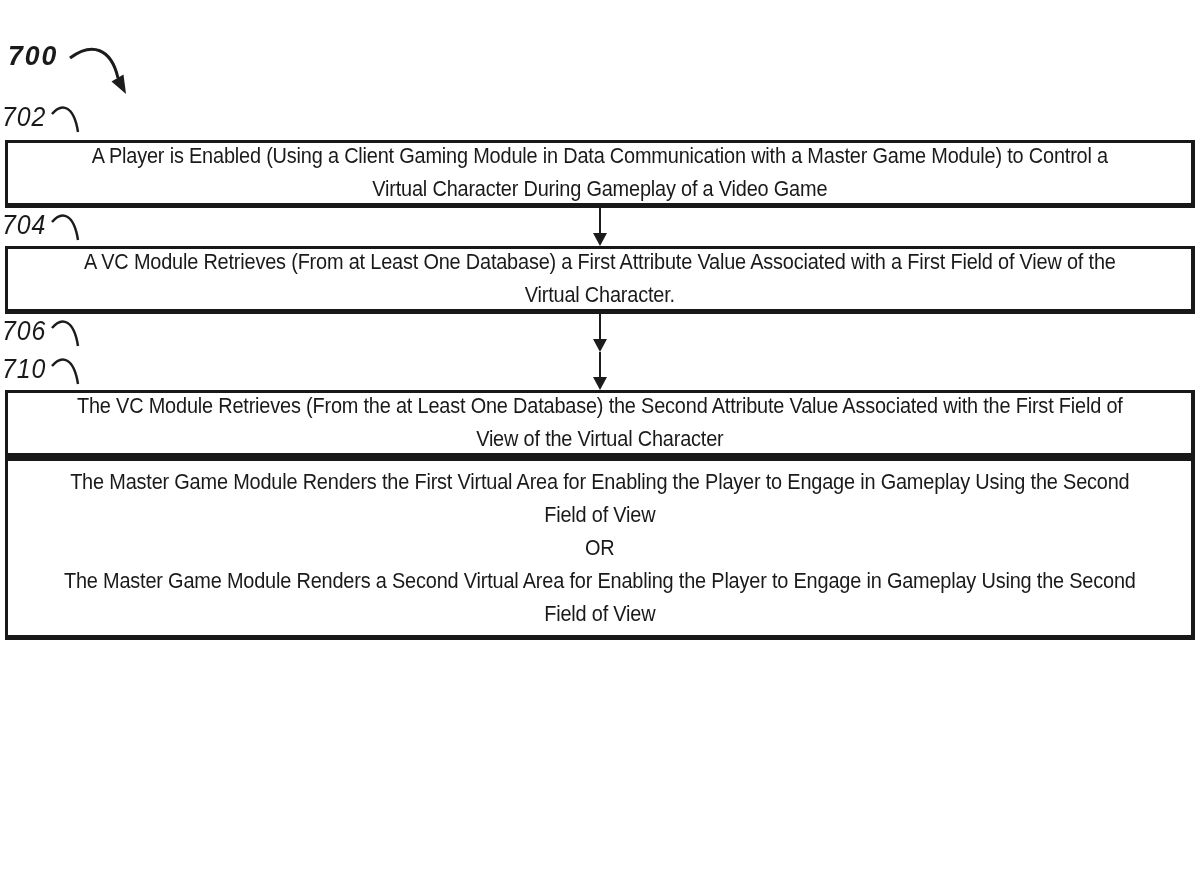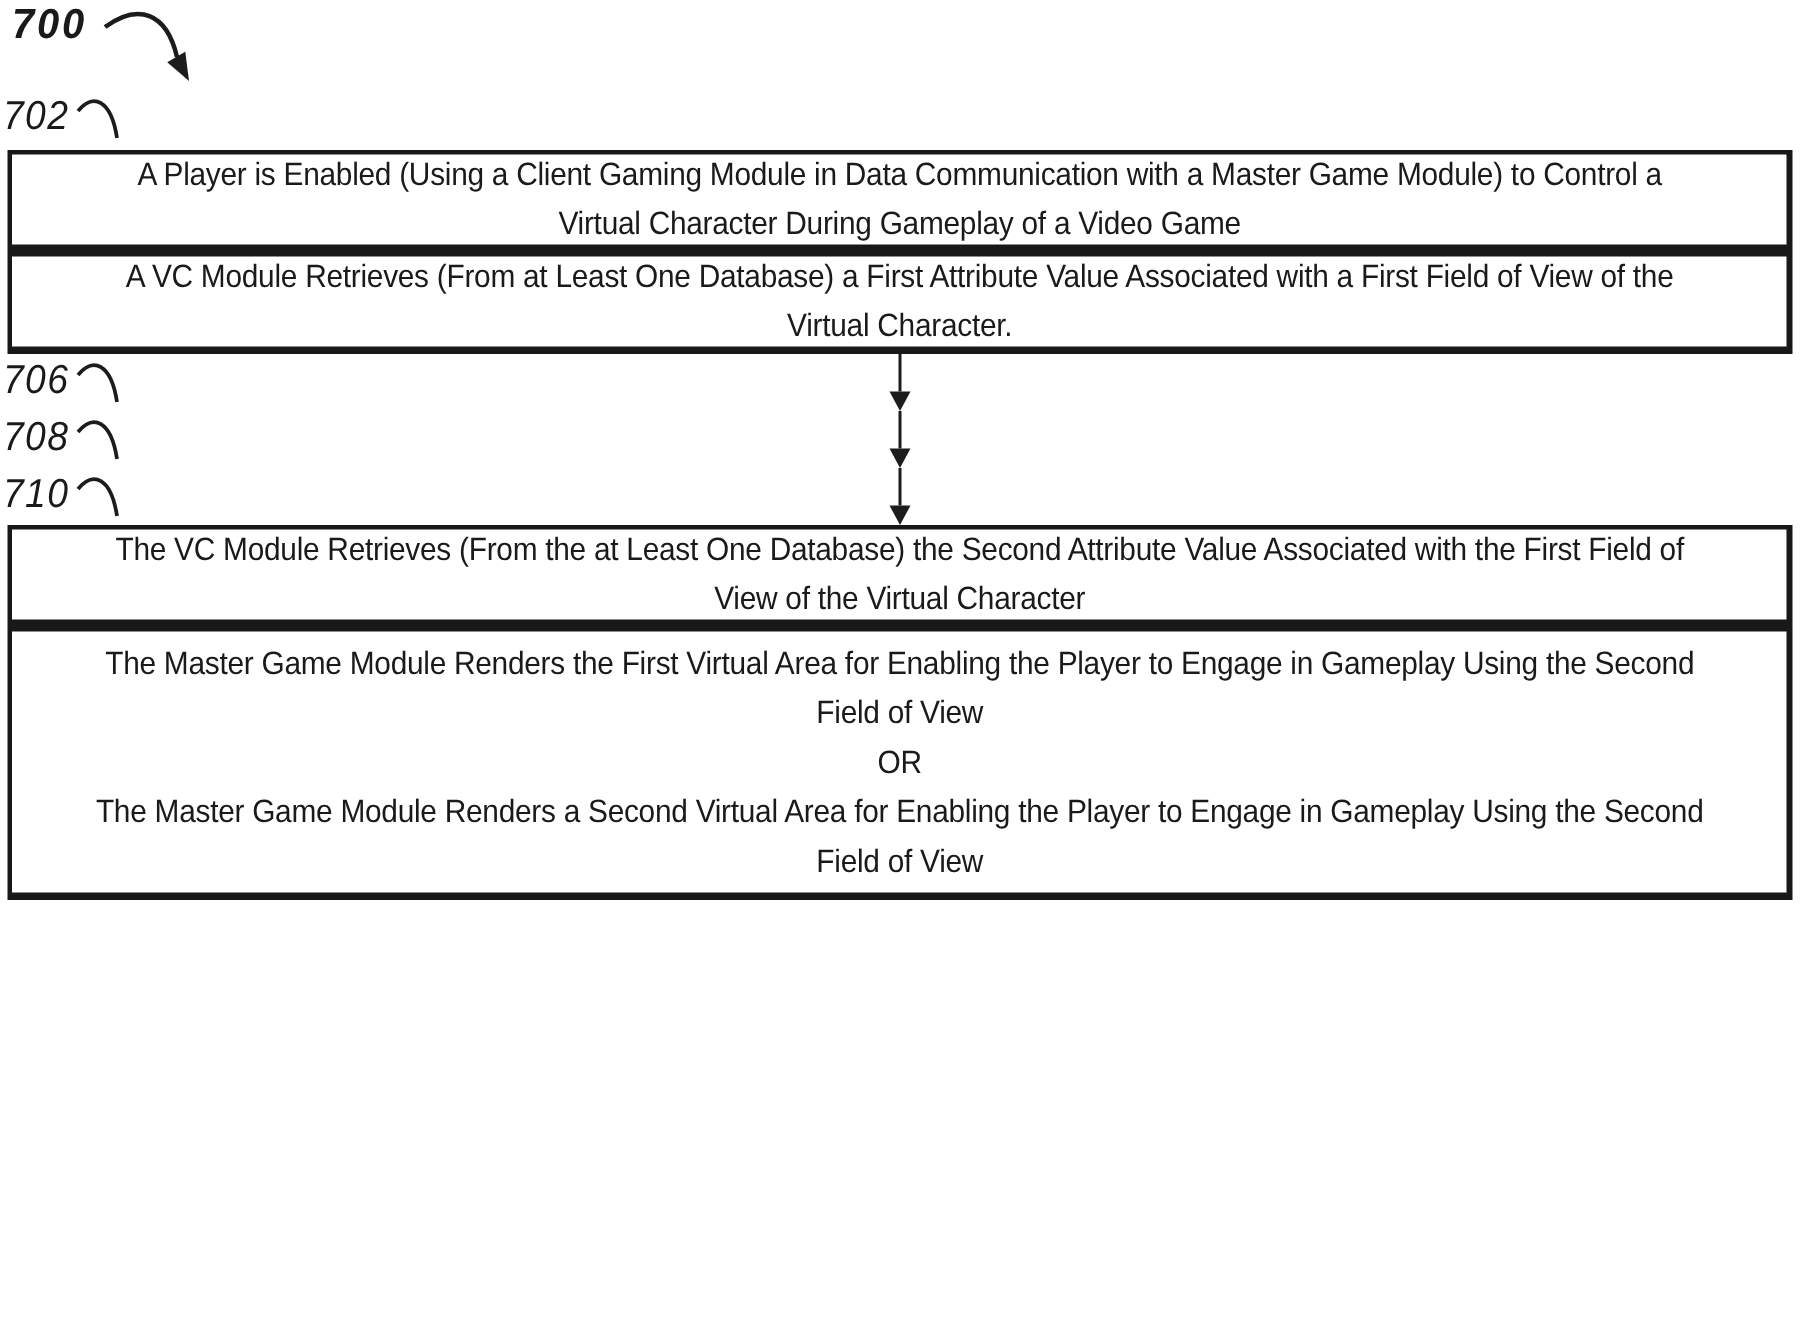--- a/index.html
+++ b/index.html
@@ -6,21 +6,21 @@
   html, body {
     width: 1200px; height: 891px;
     background: #ffffff;
     font-family: "Liberation Sans", sans-serif;
     color: #1a1a1a;
     overflow: hidden;
   }
   .page { position: relative; width: 1200px; height: 891px; }
 
   
-  .fig-head { position: relative; height: 60px; }
+  .fig-head { position: relative; height: 60px; margin-top: 40px; }
   .fig-label {
     position: absolute; left: 8px; top: 0;
     font-size: 28px; font-style: italic; font-weight: bold;
     letter-spacing: 2px;
     transform: scaleX(0.95); transform-origin: left top;
   }
   .fig-arrow { position: absolute; left: 66px; top: 2px; }
 
   
   .gap-row { position: relative; height: 38px; }
@@ -95,52 +95,52 @@
       </svg>
     </div>
   </div>
   <div class="box">
     <div class="box-text">
       <span class="line">A Player is Enabled (Using a Client Gaming Module in Data Communication with a Master Game Module) to Control a</span>
       <span class="line">Virtual Character During Gameplay of a Video Game</span>
     </div>
   </div>
 
+  <div class="gap-row">
+    <div class="ref-wrap">
+      <span class="ref-num">704</span>
+      <svg class="hook" width="34" height="32" viewBox="0 0 34 32">
+        <path d="M2,12 C12,0 24,4 28,30" fill="none" stroke="#1c1c1c" stroke-width="2.5"></path>
+      </svg>
+    </div>
+    <div class="connector">
+      <div class="conn-line"></div>
+      <div class="conn-head"></div>
+    </div>
+  </div>
   <div class="box">
     <div class="box-text">
       <span class="line">A VC Module Retrieves (From at Least One Database) a First Attribute Value Associated with a First Field of View of the</span>
       <span class="line">Virtual Character.</span>
     </div>
   </div>
 
   <div class="gap-row">
     <div class="ref-wrap">
       <span class="ref-num">706</span>
       <svg class="hook" width="34" height="32" viewBox="0 0 34 32">
         <path d="M2,12 C12,0 24,4 28,30" fill="none" stroke="#1c1c1c" stroke-width="2.5"></path>
       </svg>
     </div>
     <div class="connector">
       <div class="conn-line"></div>
       <div class="conn-head"></div>
     </div>
   </div>
 
-  <div class="gap-row">
-    <div class="ref-wrap">
-      <span class="ref-num">708</span>
-      <svg class="hook" width="34" height="32" viewBox="0 0 34 32">
-        <path d="M2,12 C12,0 24,4 28,30" fill="none" stroke="#1c1c1c" stroke-width="2.5"></path>
-      </svg>
-    </div>
-    <div class="connector">
-      <div class="conn-line"></div>
-      <div class="conn-head"></div>
-    </div>
-  </div>
 
   <div class="gap-row">
     <div class="ref-wrap">
       <span class="ref-num">710</span>
       <svg class="hook" width="34" height="32" viewBox="0 0 34 32">
         <path d="M2,12 C12,0 24,4 28,30" fill="none" stroke="#1c1c1c" stroke-width="2.5"></path>
       </svg>
     </div>
     <div class="connector">
       <div class="conn-line"></div>

